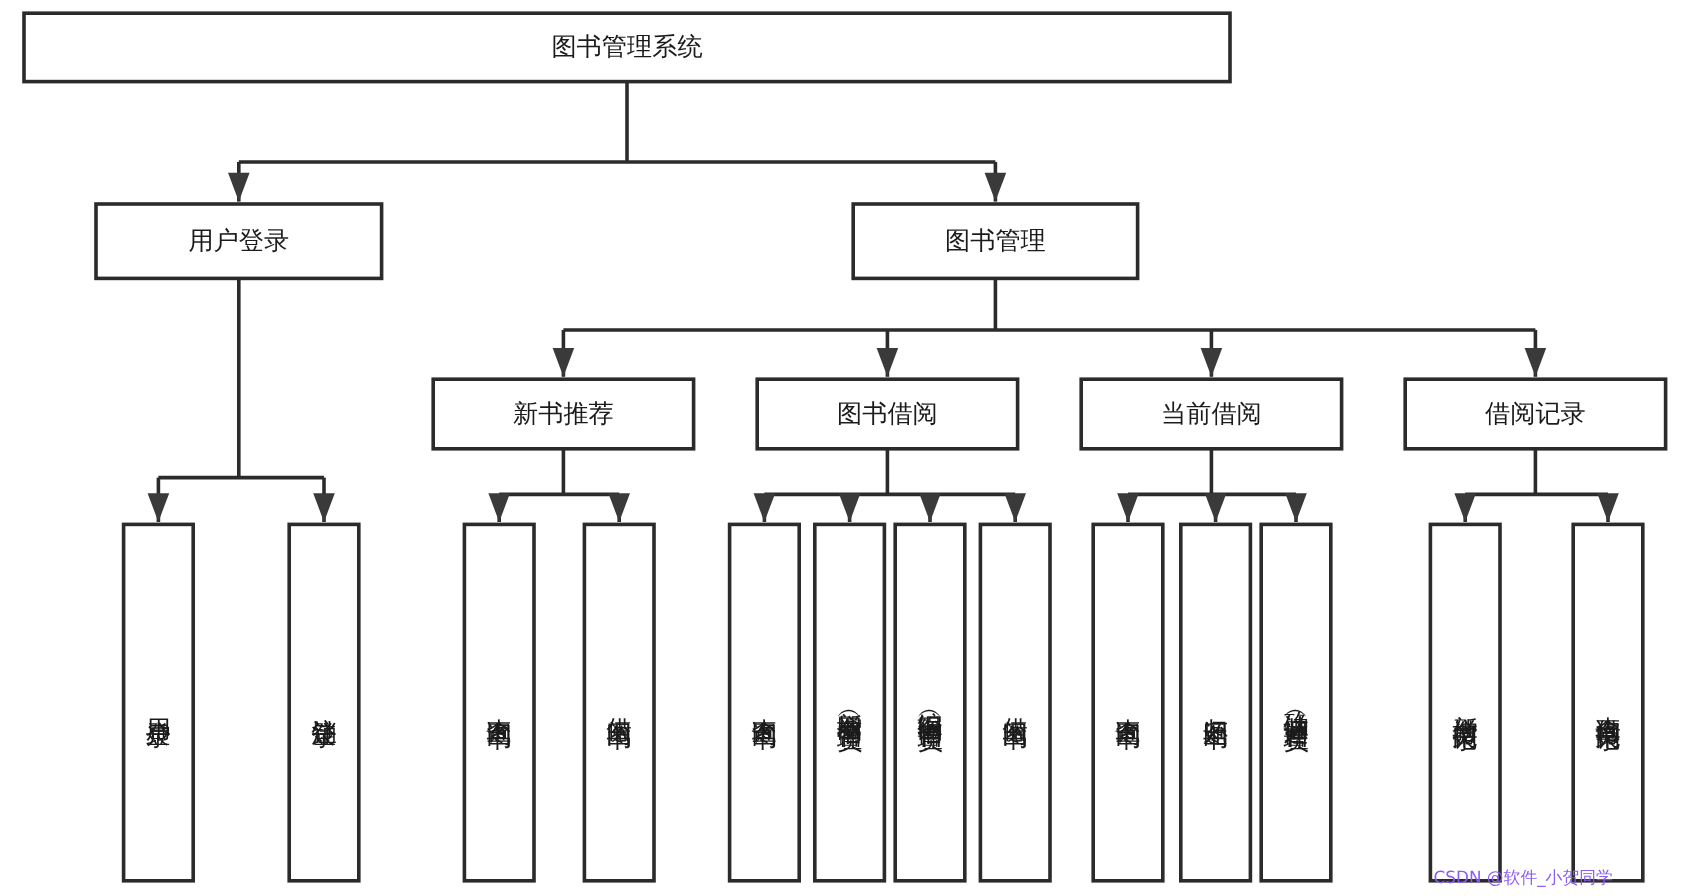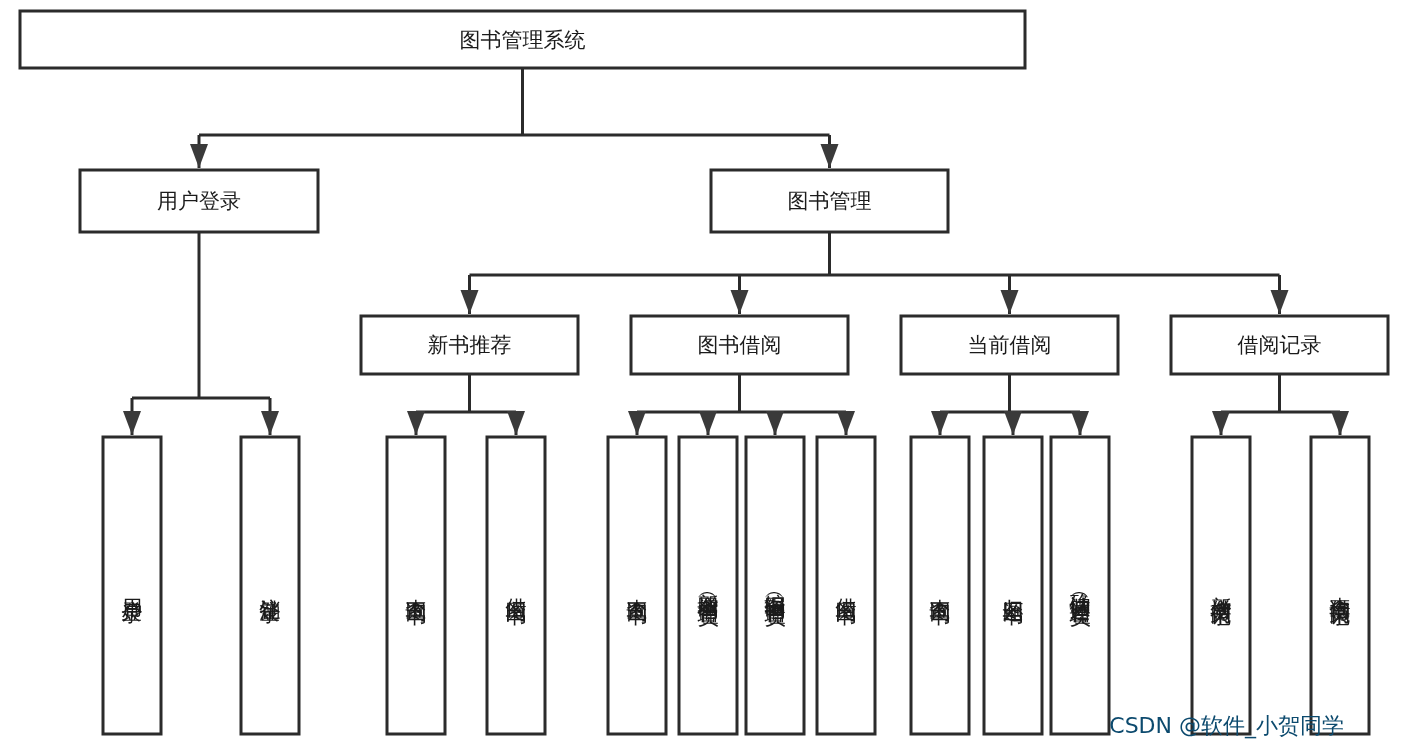--- a/index.html
+++ b/index.html
@@ -54,22 +54,22 @@
     fill: #1b1b1b;
     text-anchor: middle;
     writing-mode: vertical-rl;
     letter-spacing: 2px;
   }
   .watermark-text {
     position: absolute;
     right: 14px;
     bottom: 6px;
     font-family: "DejaVu Sans", "Liberation Sans", sans-serif;
-    font-size: 22px;
-    color: #0c4a6e;
+    font-size: 14px;
+    color: #8b5cf6;
     white-space: nowrap;
     user-select: none;
   }
 </style>
 </head>
 <body>
 
 <div id="diagram-root">
   <svg class="flow" viewBox="0 0 1405 747" xmlns="http://www.w3.org/2000/svg">
     <g id="connectors">

